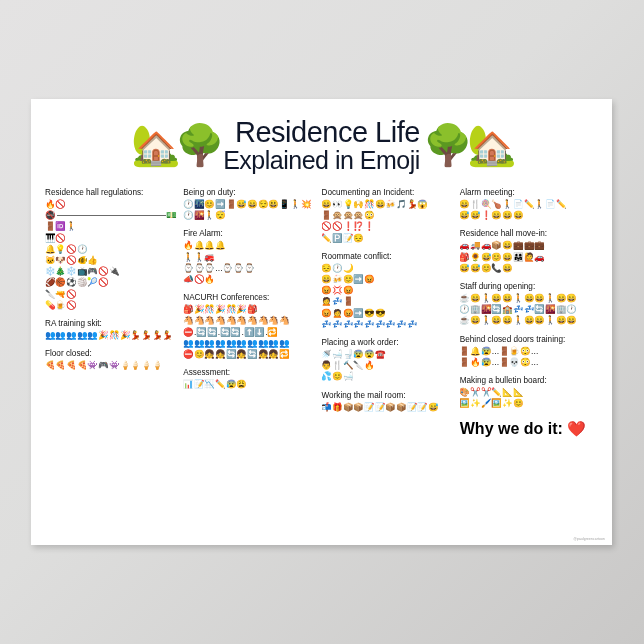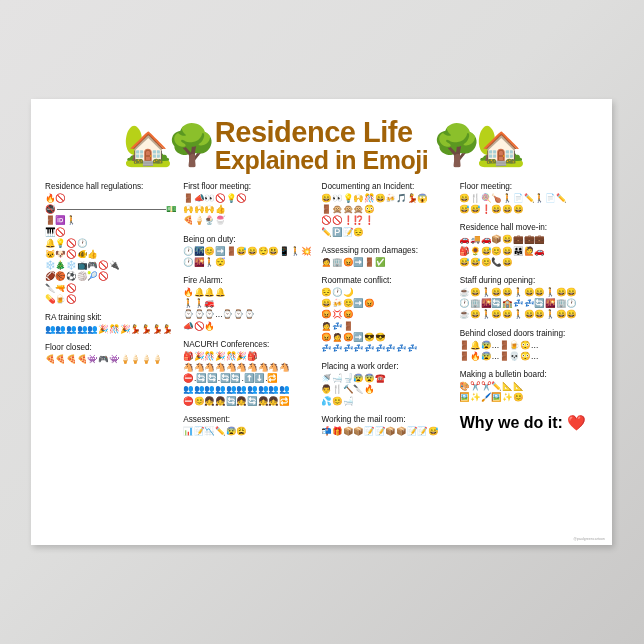--- a/index.html
+++ b/index.html
@@ -46,34 +46,34 @@
     margin-top: 4px;
   }
   .title-house {
     font-size: 40px;
     line-height: 1;
     flex: 0 0 auto;
     letter-spacing: -6px;
     white-space: nowrap;
   }
   .title-text {
-    text-align: left;
-    color: #a16207;
-    font-family: "Liberation Sans", sans-serif;
-    font-weight: bold;
+    text-align: right;
+    color: #0f172a;
+    font-family: "Liberation Sans", sans-serif;
+    font-weight: normal;
     letter-spacing: -0.5px;
     flex: 0 0 auto;
   }
   .title-line1 { font-size: 29px; line-height: 30px; }
   .title-line2 { font-size: 25px; line-height: 27px; }
 
   
   .columns {
     display: flex;
-    margin-top: 0;
+    margin-top: 6px;
     padding: 0 6px;
     box-sizing: border-box;
     height: 340px;
   }
   .col {
     flex: 1 1 25%;
     padding-right: 6px;
     box-sizing: border-box;
   }
   .block { margin-bottom: 7px; }
@@ -163,26 +163,20 @@
               <div class="block-head">RA training skit:</div>
               <div class="emoji-row">👥👥👥👥👥🎉🎊🎉💃💃💃💃</div>
             </div>
             <div class="block">
               <div class="block-head">Floor closed:</div>
               <div class="emoji-row">🍕🍕🍕🍕👾🎮👾🍦🍦🍦🍦</div>
             </div>
           </div>
           <div class="col">
             <div class="block">
-              <div class="block-head">First floor meeting:</div>
-              <div class="emoji-row">🚪📣👀🚫💡🚫</div>
-              <div class="emoji-row">🙌🙌🙌👍</div>
-              <div class="emoji-row">🍕🍦🍨🍧</div>
-            </div>
-            <div class="block">
               <div class="block-head">Being on duty:</div>
               <div class="emoji-row">🕐🌃😊➡️🚪😅😄😌😃📱🚶💥</div>
               <div class="emoji-row">🕐🌇🚶😴</div>
             </div>
             <div class="block">
               <div class="block-head">Fire Alarm:</div>
               <div class="emoji-row">🔥🔔🔔🔔</div>
               <div class="emoji-row">🚶🚶🚒</div>
               <div class="emoji-row">⌚⌚⌚...⌚⌚⌚</div>
               <div class="emoji-row">📣🚫🔥</div>
@@ -200,24 +194,20 @@
               <div class="emoji-row">📊📝📉✏️😰😩</div>
             </div>
           </div>
           <div class="col">
             <div class="block">
               <div class="block-head">Documenting an Incident:</div>
               <div class="emoji-row">😄👀💡🙌🎊😄🍻🎵💃😱</div>
               <div class="emoji-row">🚪🙊🙊🙊😳</div>
               <div class="emoji-row">🚫🚫❗️⁉️❗️</div>
               <div class="emoji-row">✏️🅿️📝😔</div>
-            </div>
-            <div class="block">
-              <div class="block-head">Assessing room damages:</div>
-              <div class="emoji-row">🙍🏢😡➡️🚪✅</div>
             </div>
             <div class="block">
               <div class="block-head">Roommate conflict:</div>
               <div class="emoji-row">😔🕐🌙</div>
               <div class="emoji-row">😄🍻😊➡️😡</div>
               <div class="emoji-row">😡💢😡</div>
               <div class="emoji-row">🙍💤🚪</div>
               <div class="emoji-row">😡🙍😡➡️😎😎</div>
               <div class="emoji-row">💤💤💤💤💤💤💤💤💤</div>
             </div>
@@ -227,21 +217,21 @@
               <div class="emoji-row">👨🍴🔨🔪🔥</div>
               <div class="emoji-row">💦😊🛁</div>
             </div>
             <div class="block">
               <div class="block-head">Working the mail room:</div>
               <div class="emoji-row">📬🎁📦📦📝📝📦📦📝📝😅</div>
             </div>
           </div>
           <div class="col">
             <div class="block">
-              <div class="block-head">Floor meeting:</div>
+              <div class="block-head">Alarm meeting:</div>
               <div class="emoji-row">😄🍴🍭🍗🚶📄✏️🚶📄✏️</div>
               <div class="emoji-row">😅😅❗️😄😄😄</div>
             </div>
             <div class="block">
               <div class="block-head">Residence hall move-in:</div>
               <div class="emoji-row">🚗🚚🚗📦😄💼💼💼</div>
               <div class="emoji-row">🎒🌻😅😊😄👨‍👩‍👧🙋🚗</div>
               <div class="emoji-row">😅😅😊📞😄</div>
             </div>
             <div class="block">

